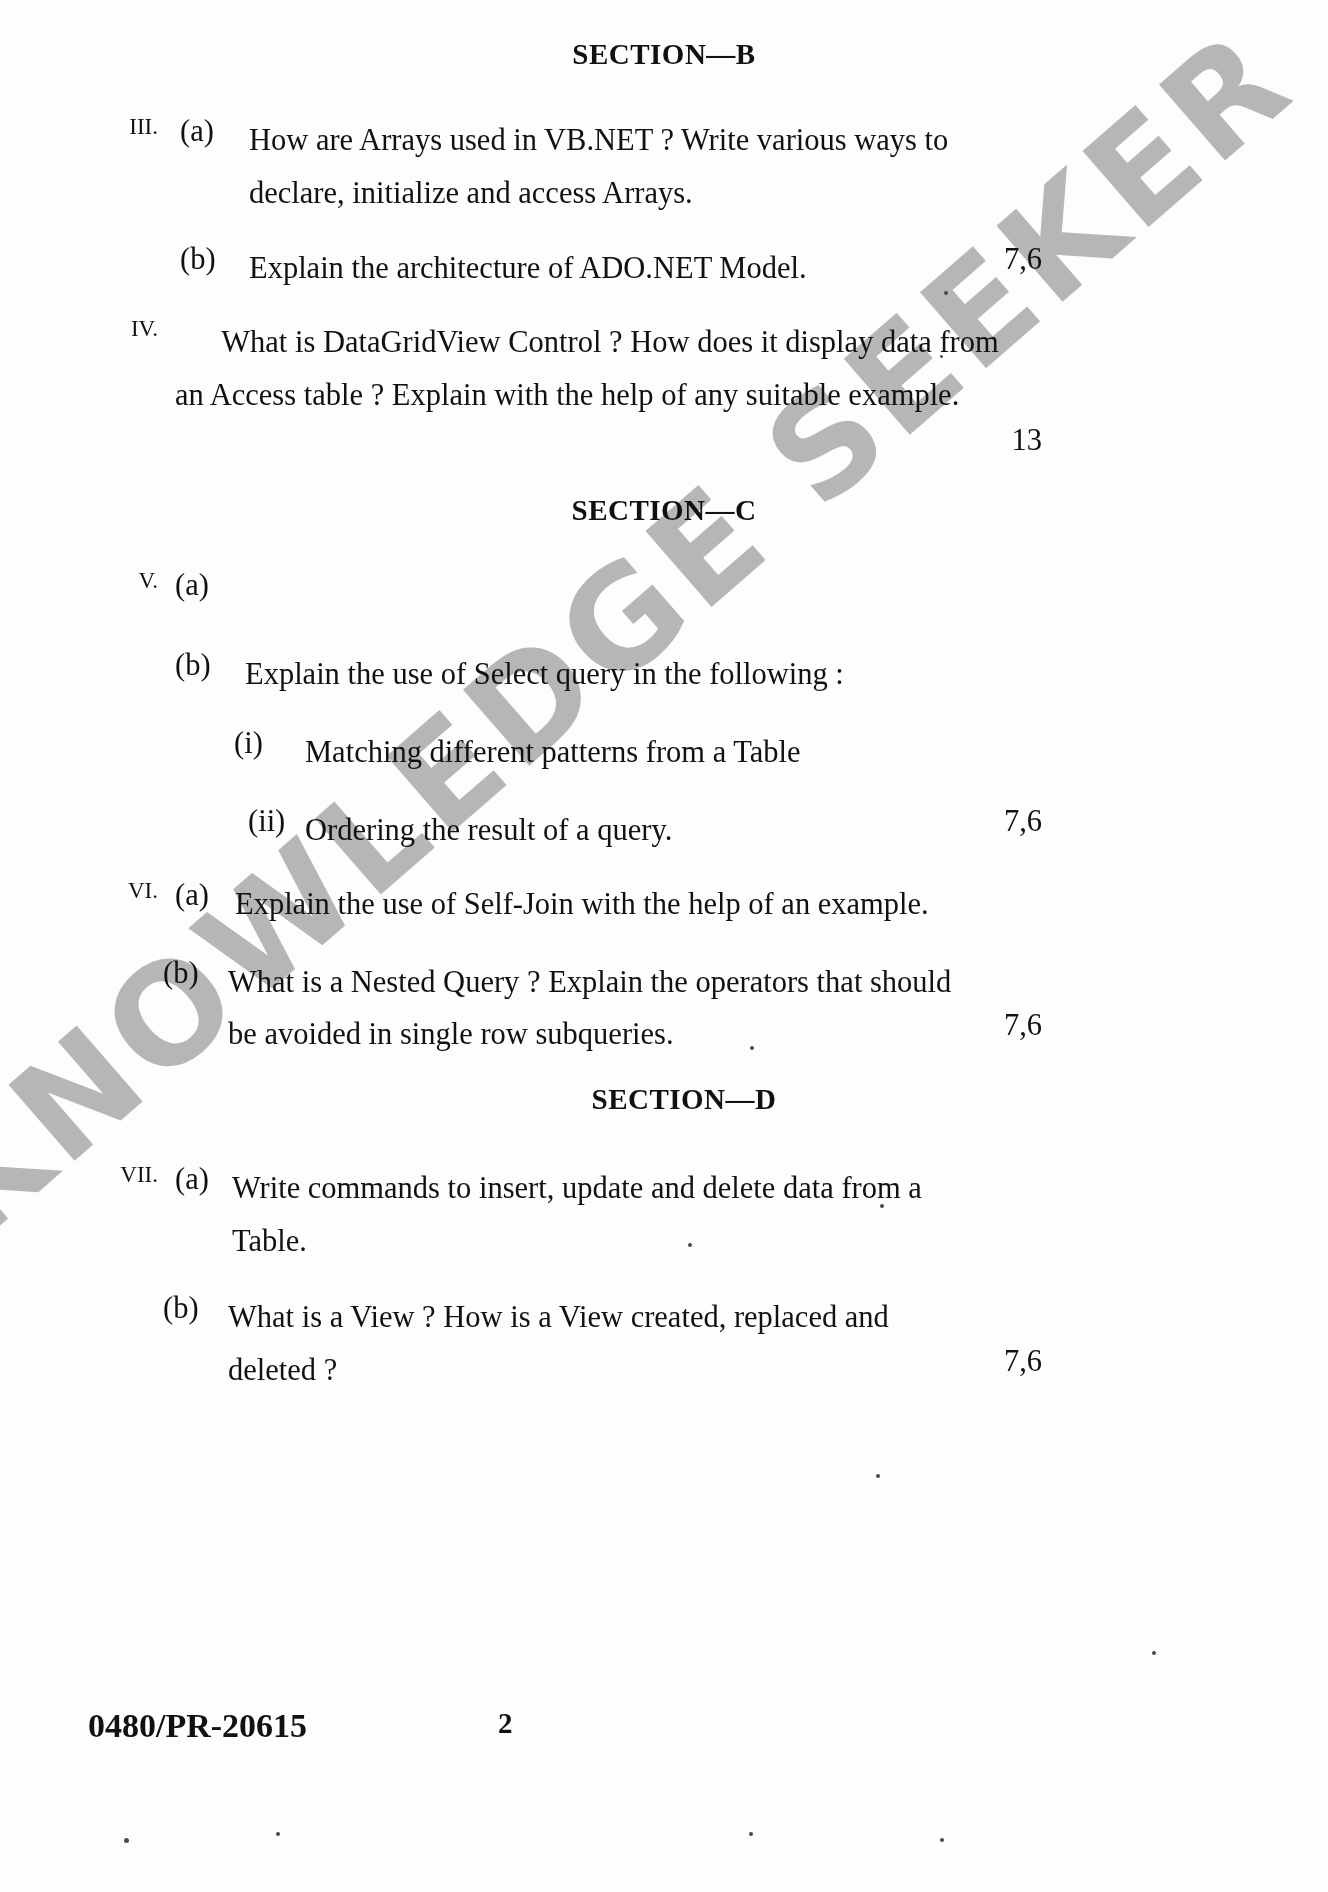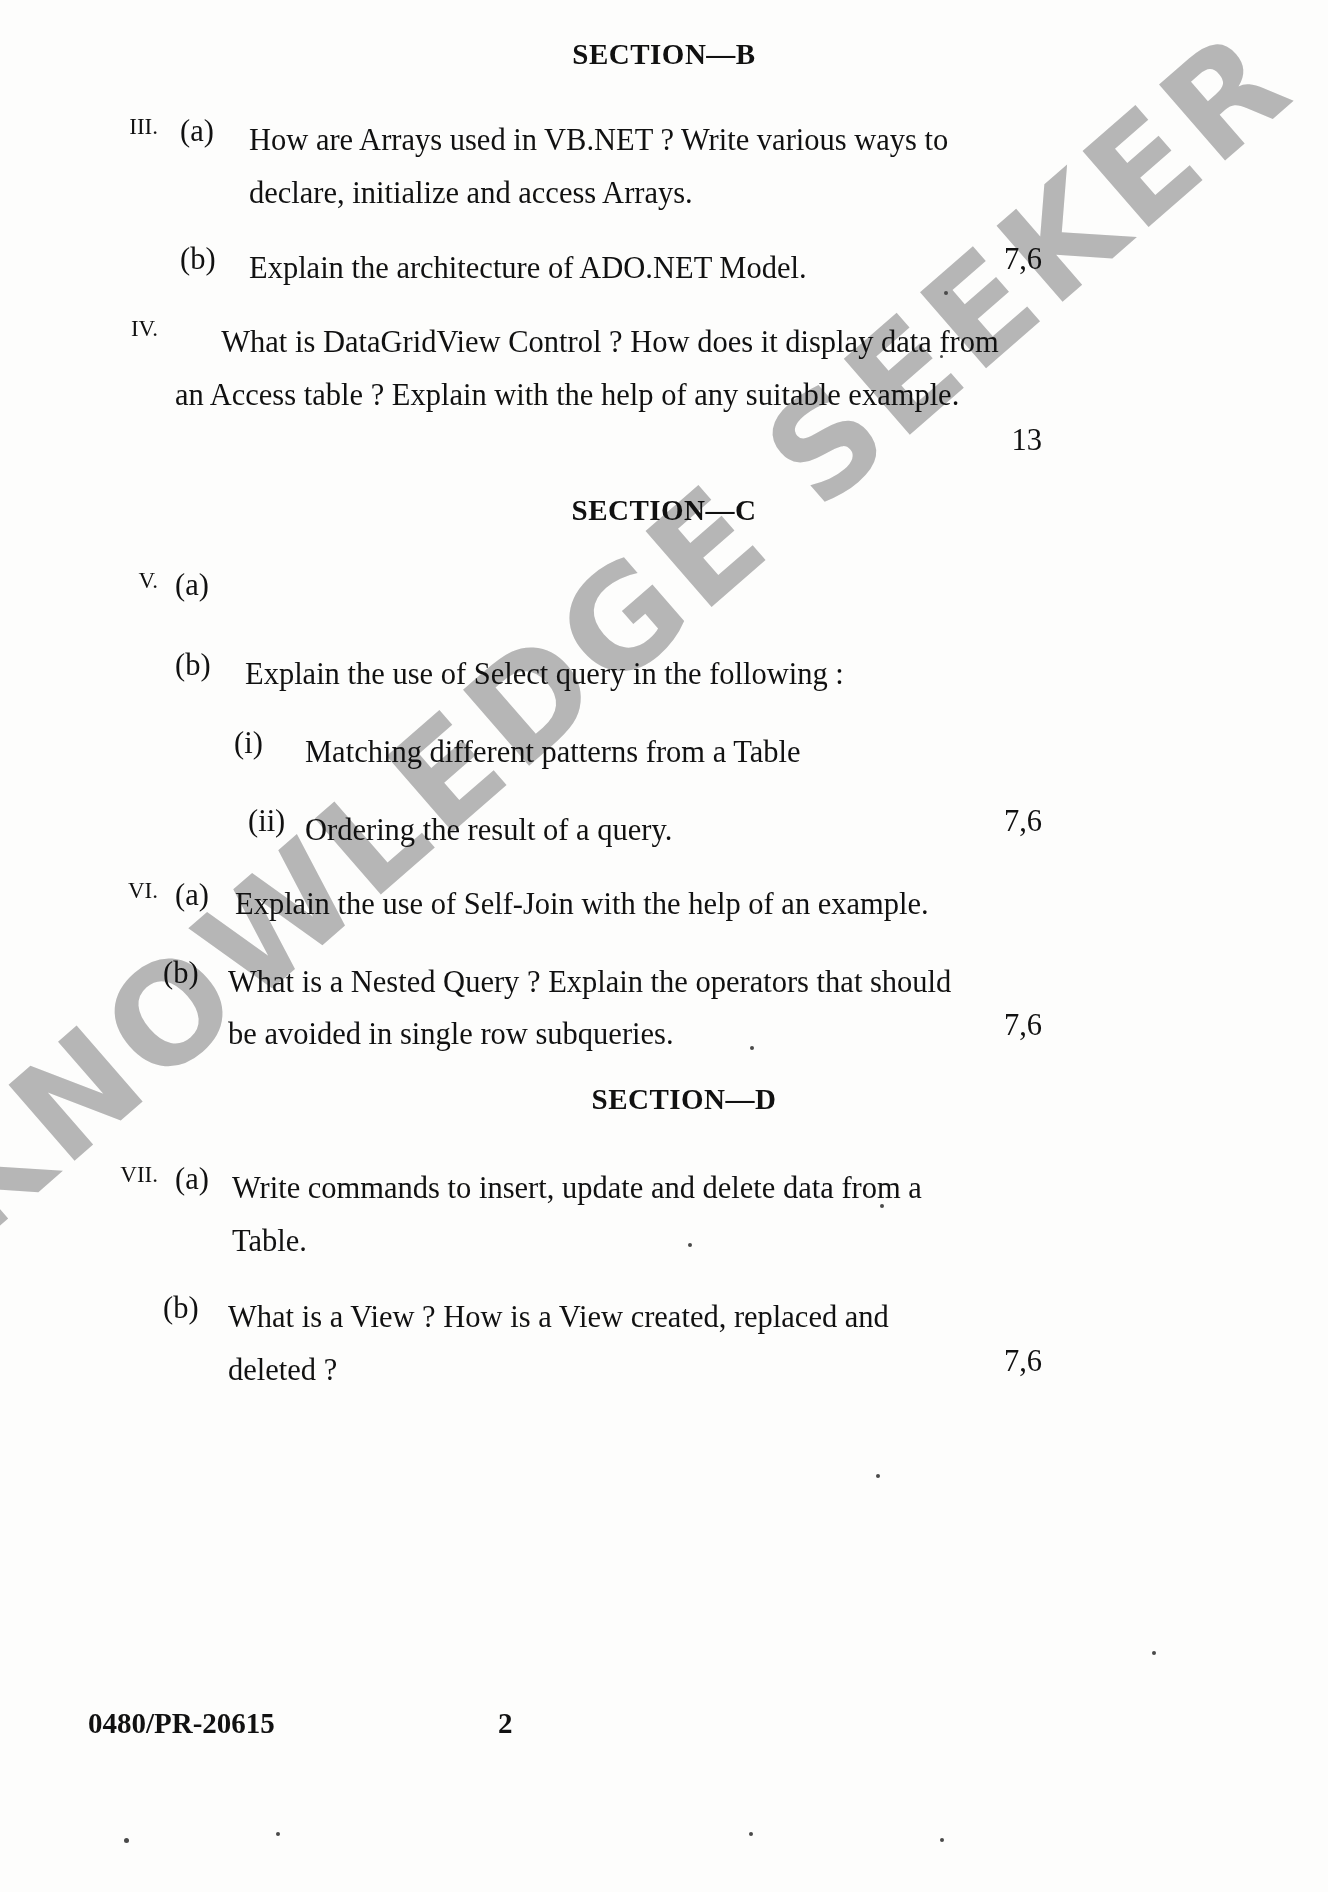--- a/index.html
+++ b/index.html
@@ -79,21 +79,21 @@
   .marks {
     position: absolute;
     font-size: 30.5px;
     text-align: right;
   }
 
   .footer-code {
     position: absolute;
     left: 88px;
     top: 1707px;
-    font-size: 29px;
+    font-size: 34px;
     font-weight: 700;
     font-family: "Liberation Serif", serif;
   }
   .footer-page {
     position: absolute;
     left: 498px;
     top: 1707px;
     font-size: 29px;
     font-weight: 700;
     font-family: "Liberation Serif", serif;

